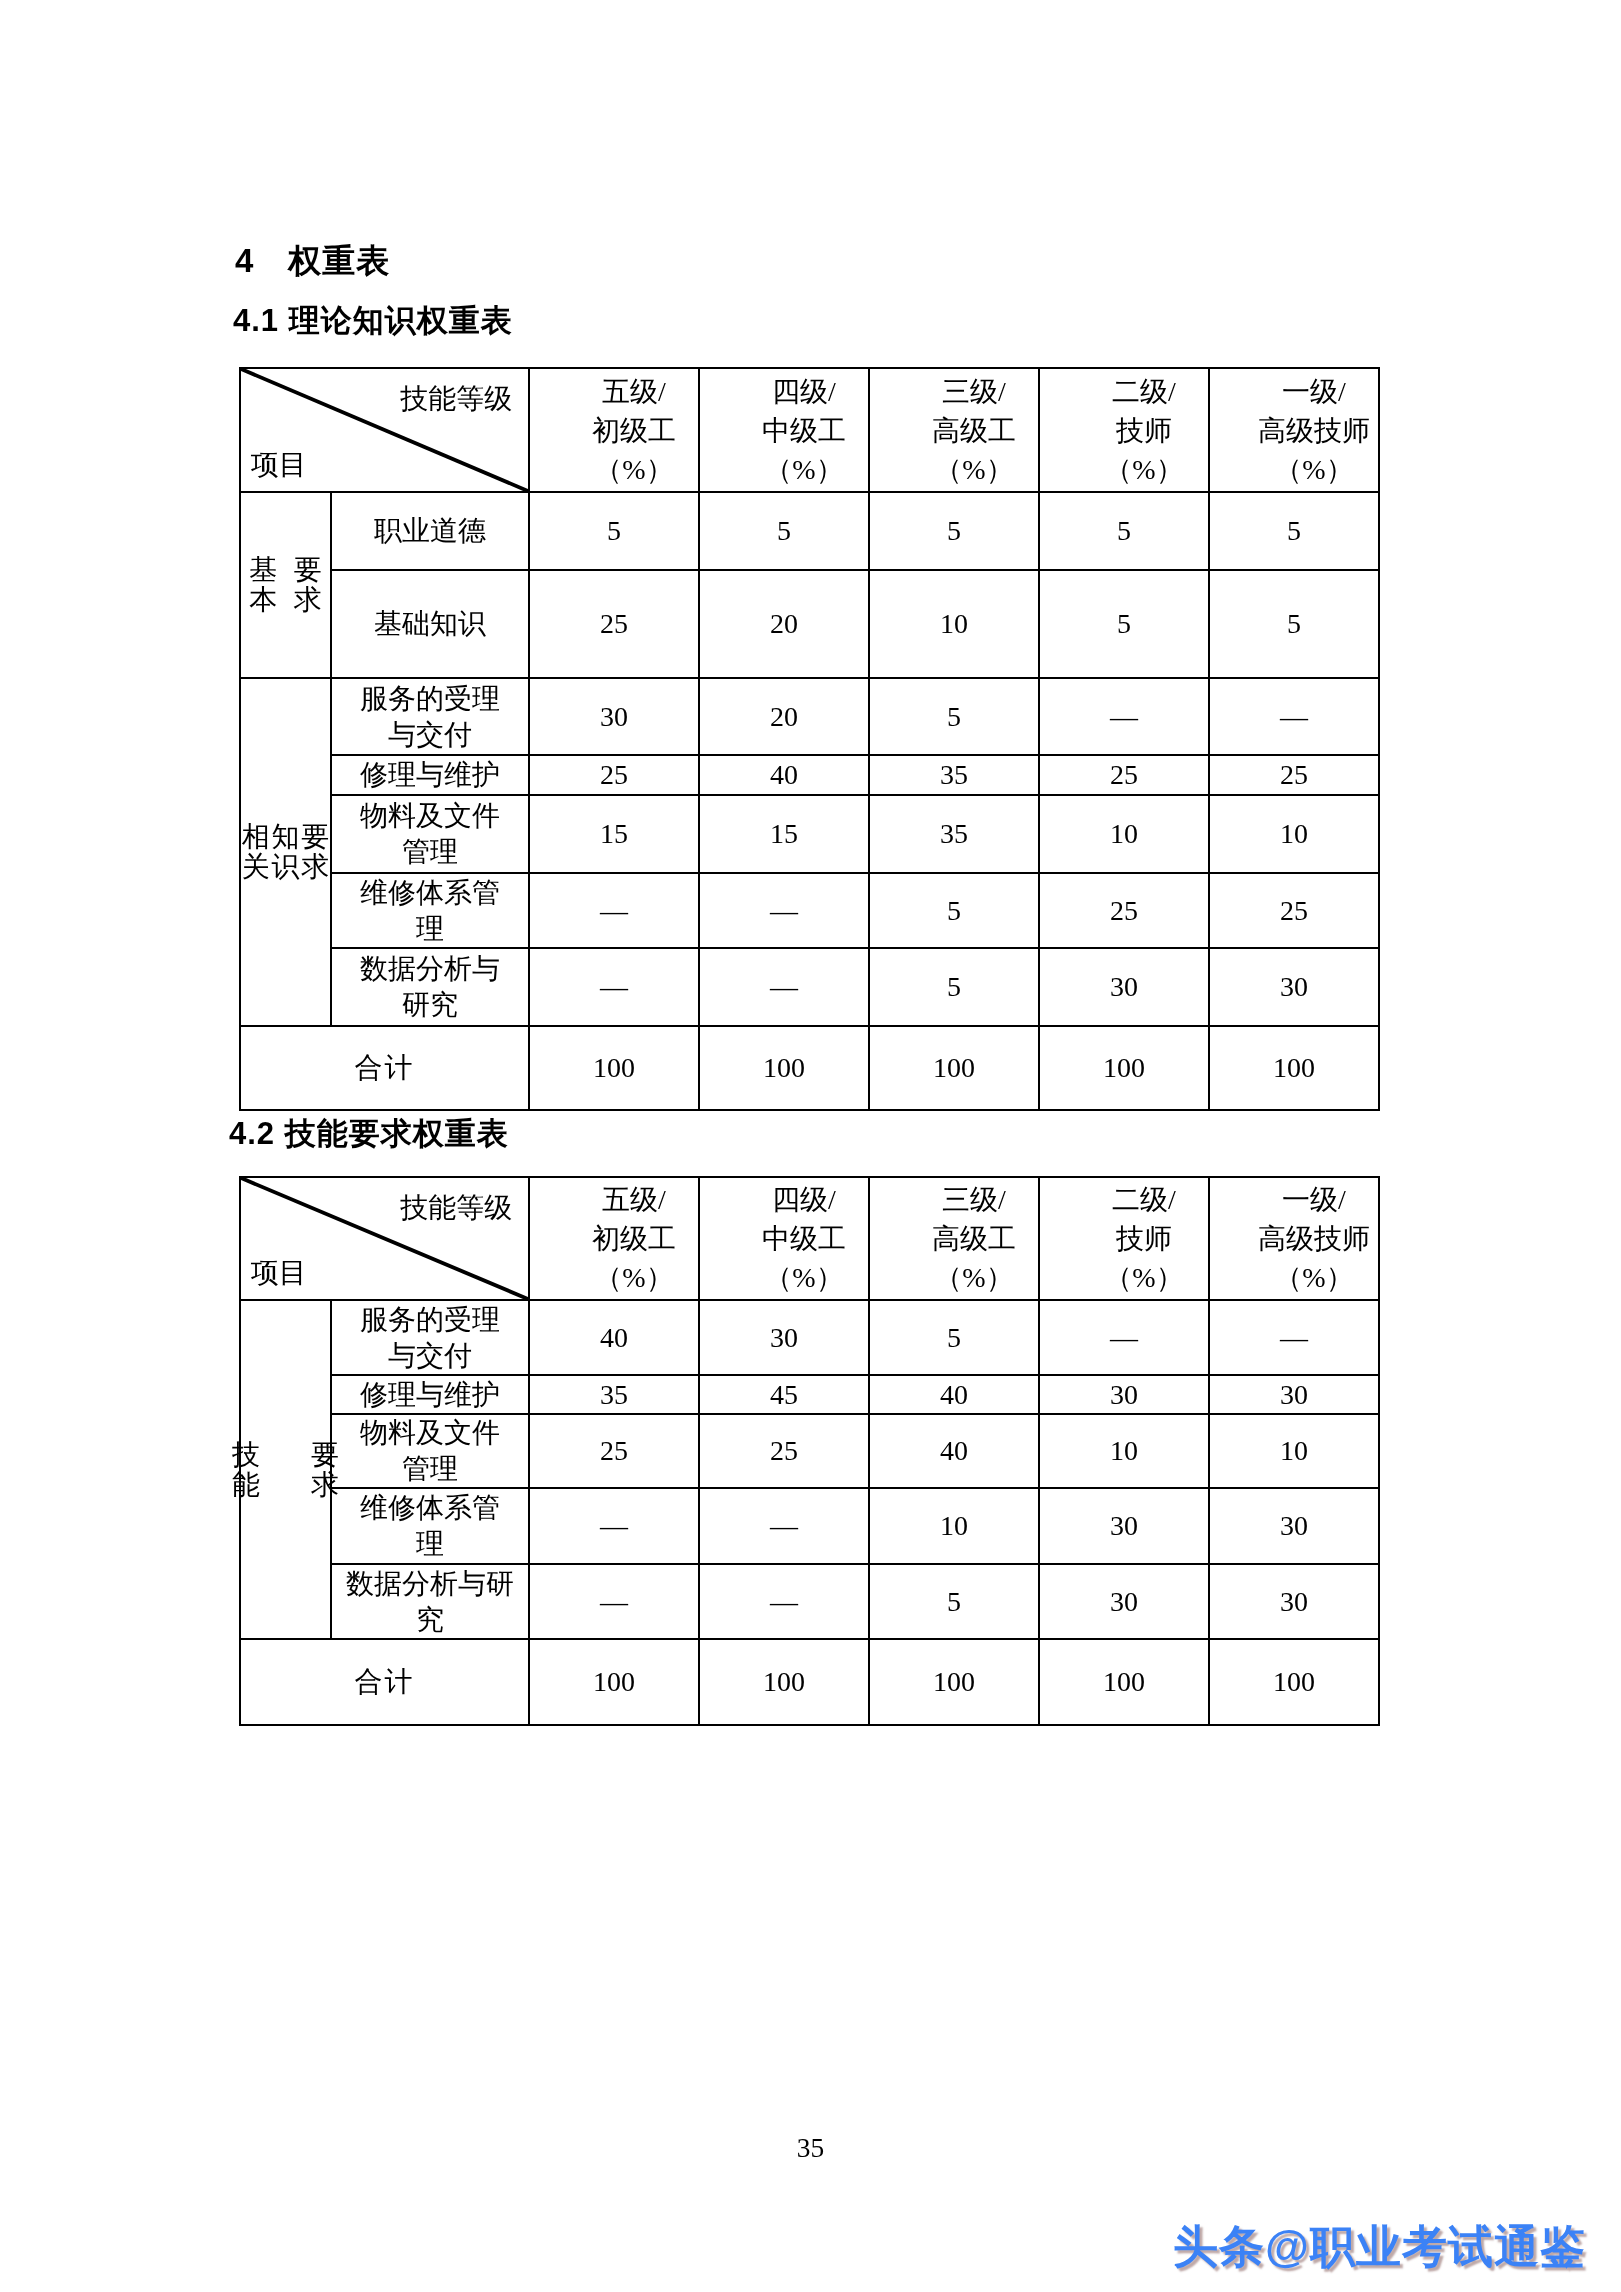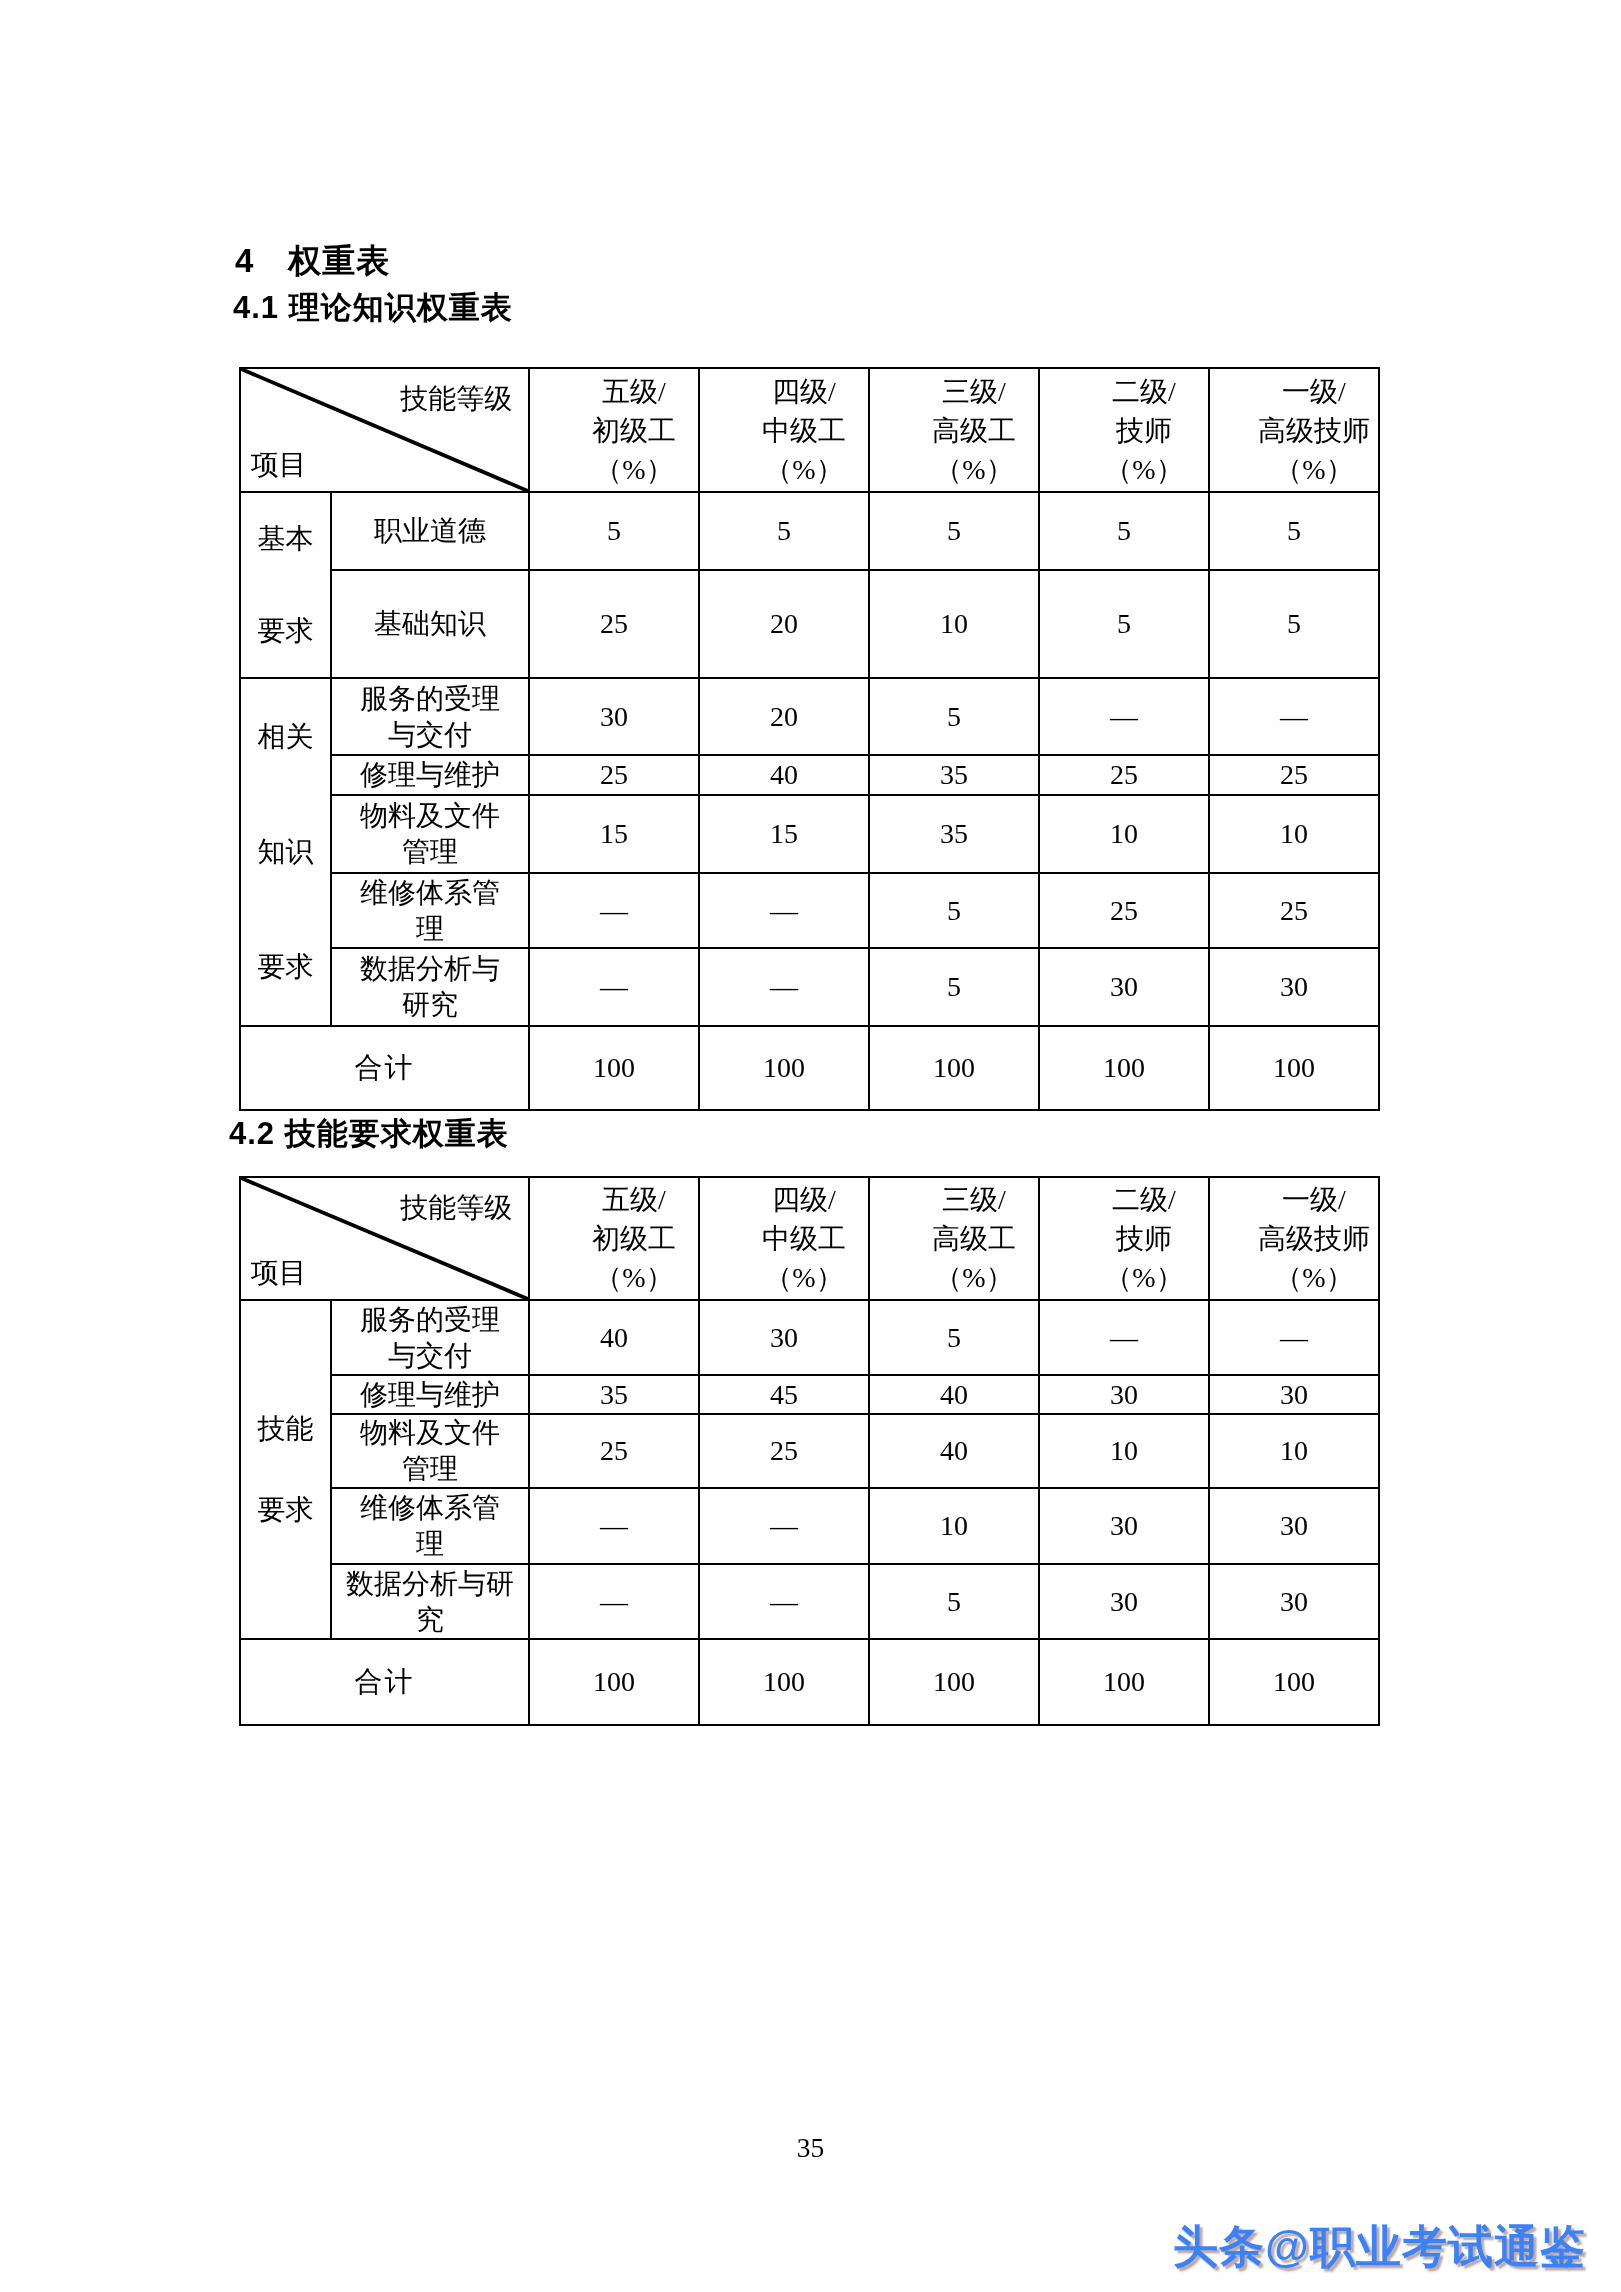--- a/index.html
+++ b/index.html
@@ -10,41 +10,41 @@
   }
   .h1 {
     position:absolute; left:235px; top:239px;
     font-family:"Liberation Sans", sans-serif; font-weight:bold; font-size:33px;
     letter-spacing:1px; white-space:pre;
   }
   .h2 {
     position:absolute; font-family:"Liberation Sans", sans-serif;
     font-weight:bold; font-size:31px; letter-spacing:1px; white-space:pre;
   }
-  #h2-theory { left:233px; top:287px; }
+  #h2-theory { left:233px; top:300px; }
   #h2-skill  { left:229px; top:1113px; }
 
   table.wtable {
     position:absolute; left:239px; border-collapse:collapse; table-layout:fixed;
     width:1137px; border:2.9px solid #000;
   }
   #table1 { top:367px; }
   #table2 { top:1176px; }
   .wtable td {
     border:2px solid #000; text-align:center; vertical-align:middle;
     font-size:28px; padding:0; white-space:pre-line; line-height:36px;
   }
   .wtable td.colhead { line-height:39px; font-size:28px;padding-left:40px; }
   .wtable td.diag { position:relative; white-space:normal; }
   .diag-svg { position:absolute; inset:0; width:100%; height:100%; display:block; }
   .diag-top { position:absolute; top:11.8px; right:15.7px; font-size:28px; }
   .diag-bottom { position:absolute; bottom:7.8px; left:9.8px; font-size:28px; }
   .wtable td.groupcol { position:relative; }
   .group-stack {
-    position:absolute; inset:0; display:flex; flex-direction:column;
+    position:absolute; inset:0; display:flex; flex-direction:row;
     justify-content:space-around; align-items:center;
   }
   .group-stack.center-gap { justify-content:center; gap:51px; }
   .group-stack span { font-size:28px; line-height:30px; }
   .total-label { letter-spacing:2px; }
 
   .watermark {
     position:absolute; left:823px; top:2009px;
     font-family:"Liberation Sans", sans-serif; font-weight:400;
     font-size:86px; letter-spacing:-2px; color:#c9c9c9; white-space:nowrap;

